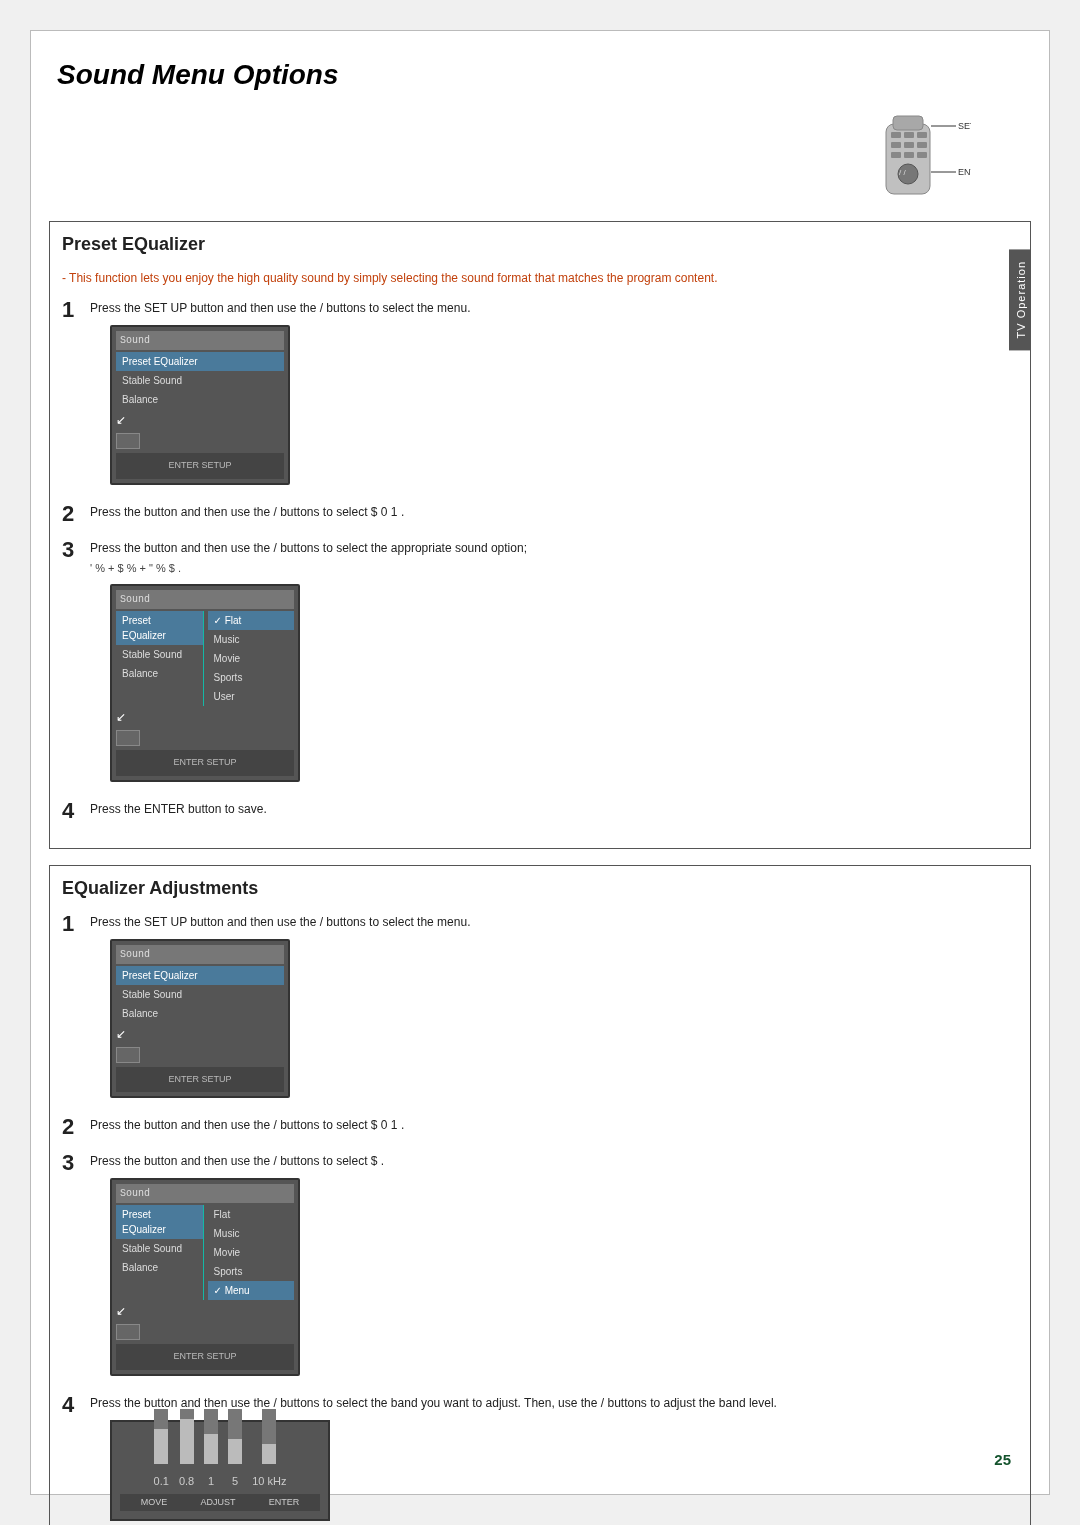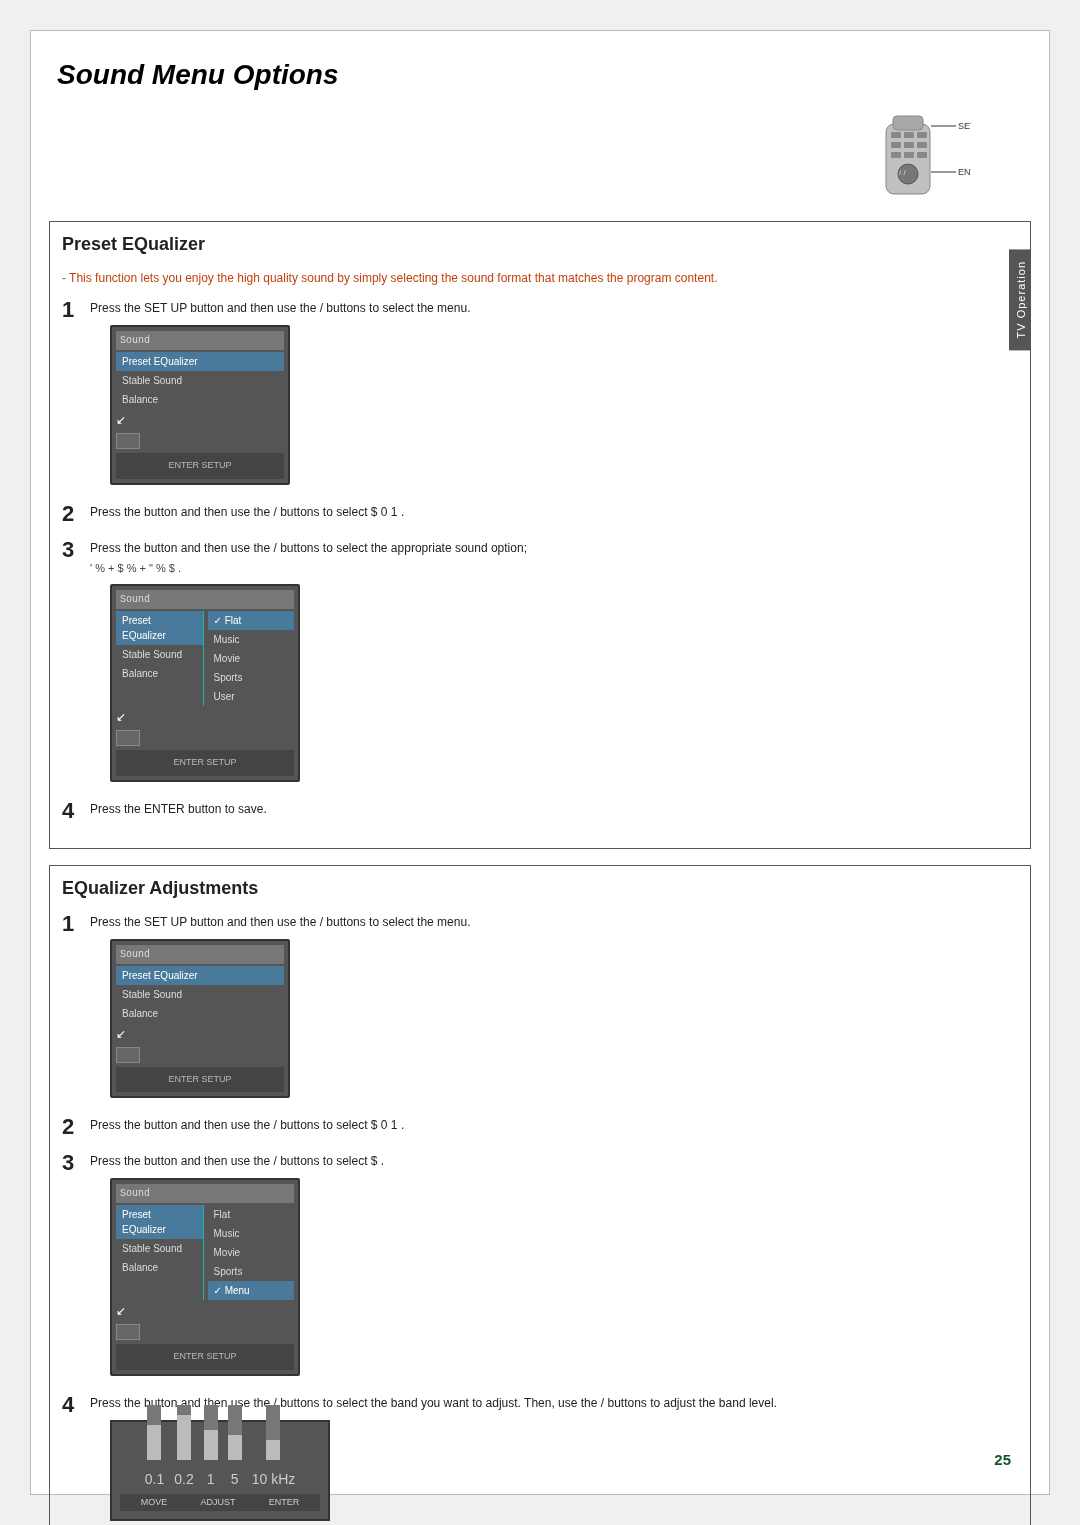--- a/index.html
+++ b/index.html
@@ -175,21 +175,21 @@
       flex-direction: column;
       justify-content: flex-end;
     }
 
     .eq-bar-fill {
       width: 100%;
       background: #bbb;
     }
 
     .eq-bar-label {
-      font-size: 14px;
+      font-size: 11px;
       color: #ccc;
       margin-top: 9px;
     }
 
     .eq-bottom-bar {
       display: flex;
       justify-content: space-around;
       background: #444;
       padding: 2px 4px;
       margin-top: 4px;
@@ -424,21 +424,21 @@
                 <div class="eq-bar-wrap">
                   <div class="eq-bar-track">
                     <div class="eq-bar-fill" style="height:35px;"></div>
                   </div>
                   <div class="eq-bar-label">0.1</div>
                 </div>
                 <div class="eq-bar-wrap">
                   <div class="eq-bar-track">
                     <div class="eq-bar-fill" style="height:45px;"></div>
                   </div>
-                  <div class="eq-bar-label">0.2</div>
+                  <div class="eq-bar-label">0.8</div>
                 </div>
                 <div class="eq-bar-wrap">
                   <div class="eq-bar-track">
                     <div class="eq-bar-fill" style="height:30px;"></div>
                   </div>
                   <div class="eq-bar-label">1</div>
                 </div>
                 <div class="eq-bar-wrap">
                   <div class="eq-bar-track">
                     <div class="eq-bar-fill" style="height:25px;"></div>

